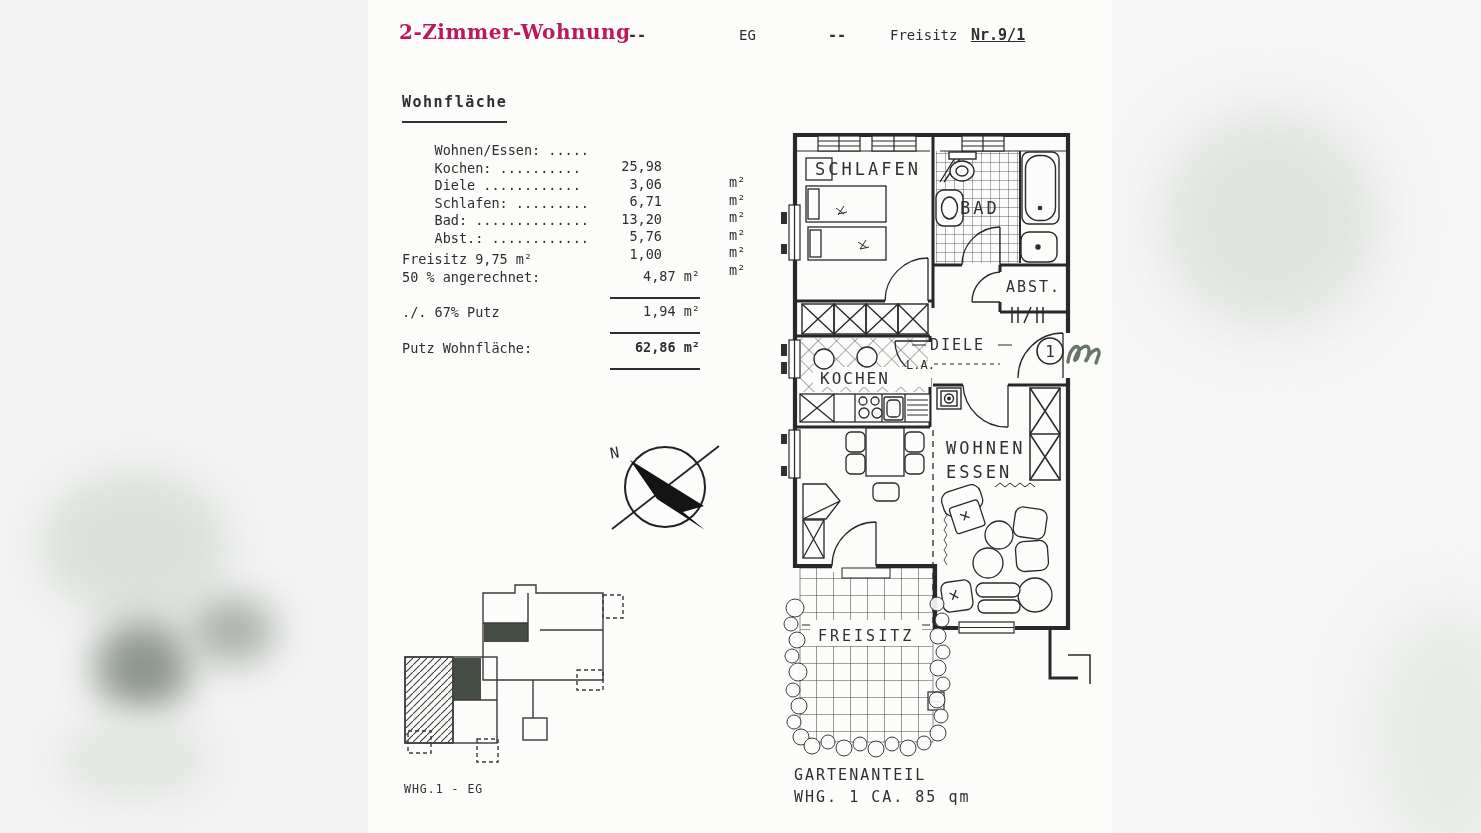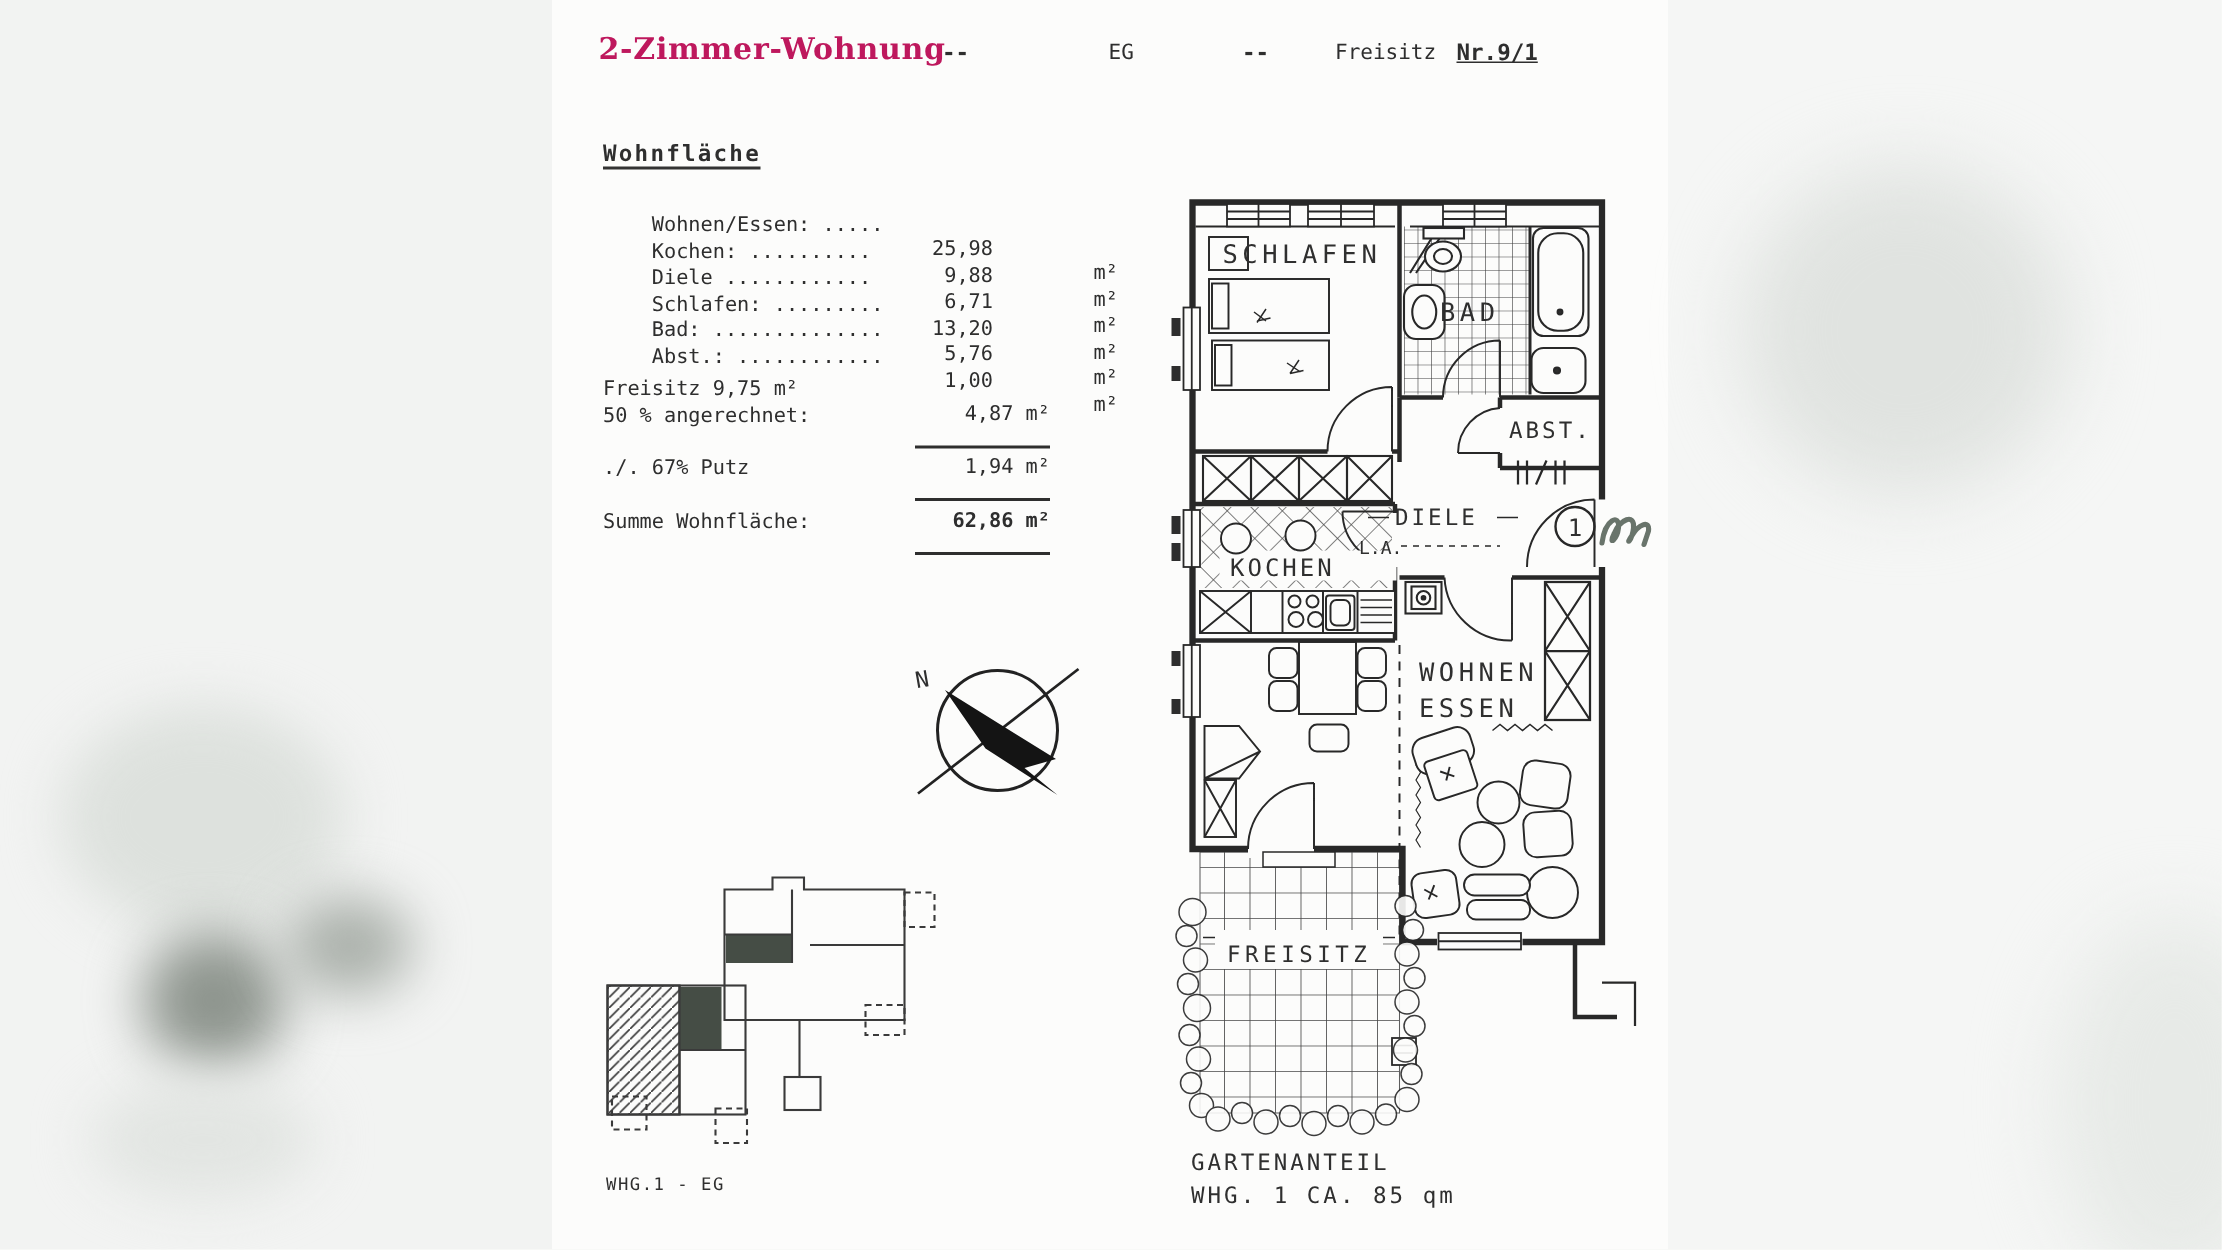--- a/index.html
+++ b/index.html
@@ -17,21 +17,21 @@
   .hdr{position:absolute;white-space:pre;}
   #title{left:399px;top:20px;font-family:"DejaVu Serif",serif;font-weight:700;font-size:20px;letter-spacing:.5px;color:#be185d;}
   #sep1{left:628px;top:26px;font-size:15px;font-weight:700;}
   #floor{left:739px;top:27px;font-size:14px;}
   #sep2{left:828px;top:26px;font-size:15px;font-weight:700;}
   #aptlbl{left:890px;top:27px;font-size:14px;}
   #aptno{left:971px;top:26px;font-size:15px;font-weight:700;text-decoration:underline;}
 
   
   #wf-head{position:absolute;left:402px;top:93px;font-size:15px;font-weight:700;letter-spacing:1.5px;
-           border-bottom:2px solid #333;padding-bottom:0;}
+           border-bottom:2px solid #333;padding-bottom:10px;}
   #area-rows{position:absolute;left:402px;top:126px;width:300px;font-size:13.5px;}
   .arow{position:relative;height:17.6px;white-space:pre;}
   .arow .val{position:absolute;left:168px;width:92px;text-align:right;}
   .arow .unit{position:absolute;left:280px;margin-left:47px;}
   .calcline{position:absolute;left:402px;font-size:13.5px;white-space:pre;}
   .uval{position:absolute;left:610px;width:90px;text-align:right;font-size:13.5px;
         border-bottom:2px solid #2e2e2e;padding-bottom:13px;white-space:pre;}
   .bold{font-weight:700;}
 
   svg text{font-family:"DejaVu Sans Mono",monospace;fill:#2f2f2f;}
@@ -61,21 +61,21 @@
 
 <div id="wf-head">Wohnfläche</div>
 <div id="area-rows">
   <div class="arow">
     <span>Wohnen/Essen: .....</span>
     <span class="val">25,98</span>
     <span class="unit">m²</span>
   </div>
   <div class="arow">
     <span>Kochen: ..........</span>
-    <span class="val">9,88</span>
+    <span class="val">3,06</span>
     <span class="unit">m²</span>
   </div>
   <div class="arow">
     <span>Diele ............</span>
     <span class="val">6,71</span>
     <span class="unit">m²</span>
   </div>
   <div class="arow">
     <span>Schlafen: .........</span>
     <span class="val">13,20</span>
@@ -91,21 +91,21 @@
     <span class="val">1,00</span>
     <span class="unit">m²</span>
   </div>
 </div>
 
 <div class="calcline" style="top:251px">Freisitz 9,75 m²</div>
 <div class="calcline" style="top:269px">50 % angerechnet:</div>
 <div class="uval" style="top:268px">4,87 m²</div>
 <div class="calcline" style="top:304px">./. 67% Putz</div>
 <div class="uval" style="top:303px">1,94 m²</div>
-<div class="calcline" style="top:340px">Summe Wohnfläche:</div>
+<div class="calcline" style="top:340px">Putz Wohnfläche:</div>
 <div class="uval bold" style="top:339px">62,86 m²</div>
 
 <svg width="1481" height="833" viewBox="0 0 1481 833" style="position:absolute;left:0;top:0">
   <defs>
     <pattern id="tile9" width="9" height="9" patternUnits="userSpaceOnUse">
       <path d="M9 0H0V9" fill="none" stroke="#3c3c3c" stroke-width="0.8"></path>
     </pattern>
     <pattern id="grid17" width="17" height="17" patternUnits="userSpaceOnUse">
       <path d="M17 0H0V17" fill="none" stroke="#3c3c3c" stroke-width="1.1"></path>
     </pattern>

